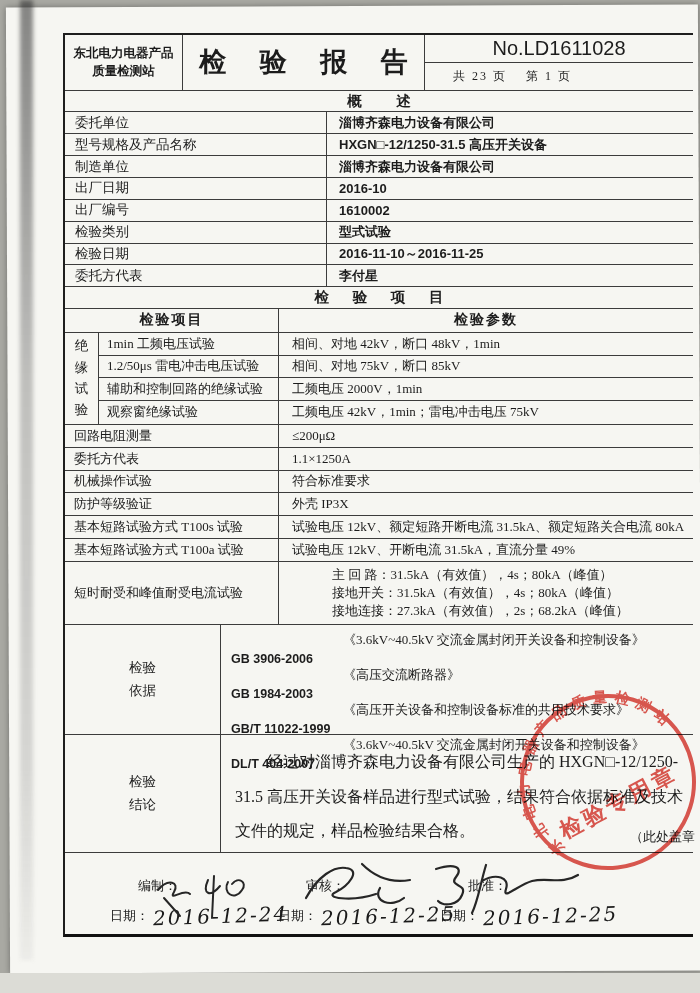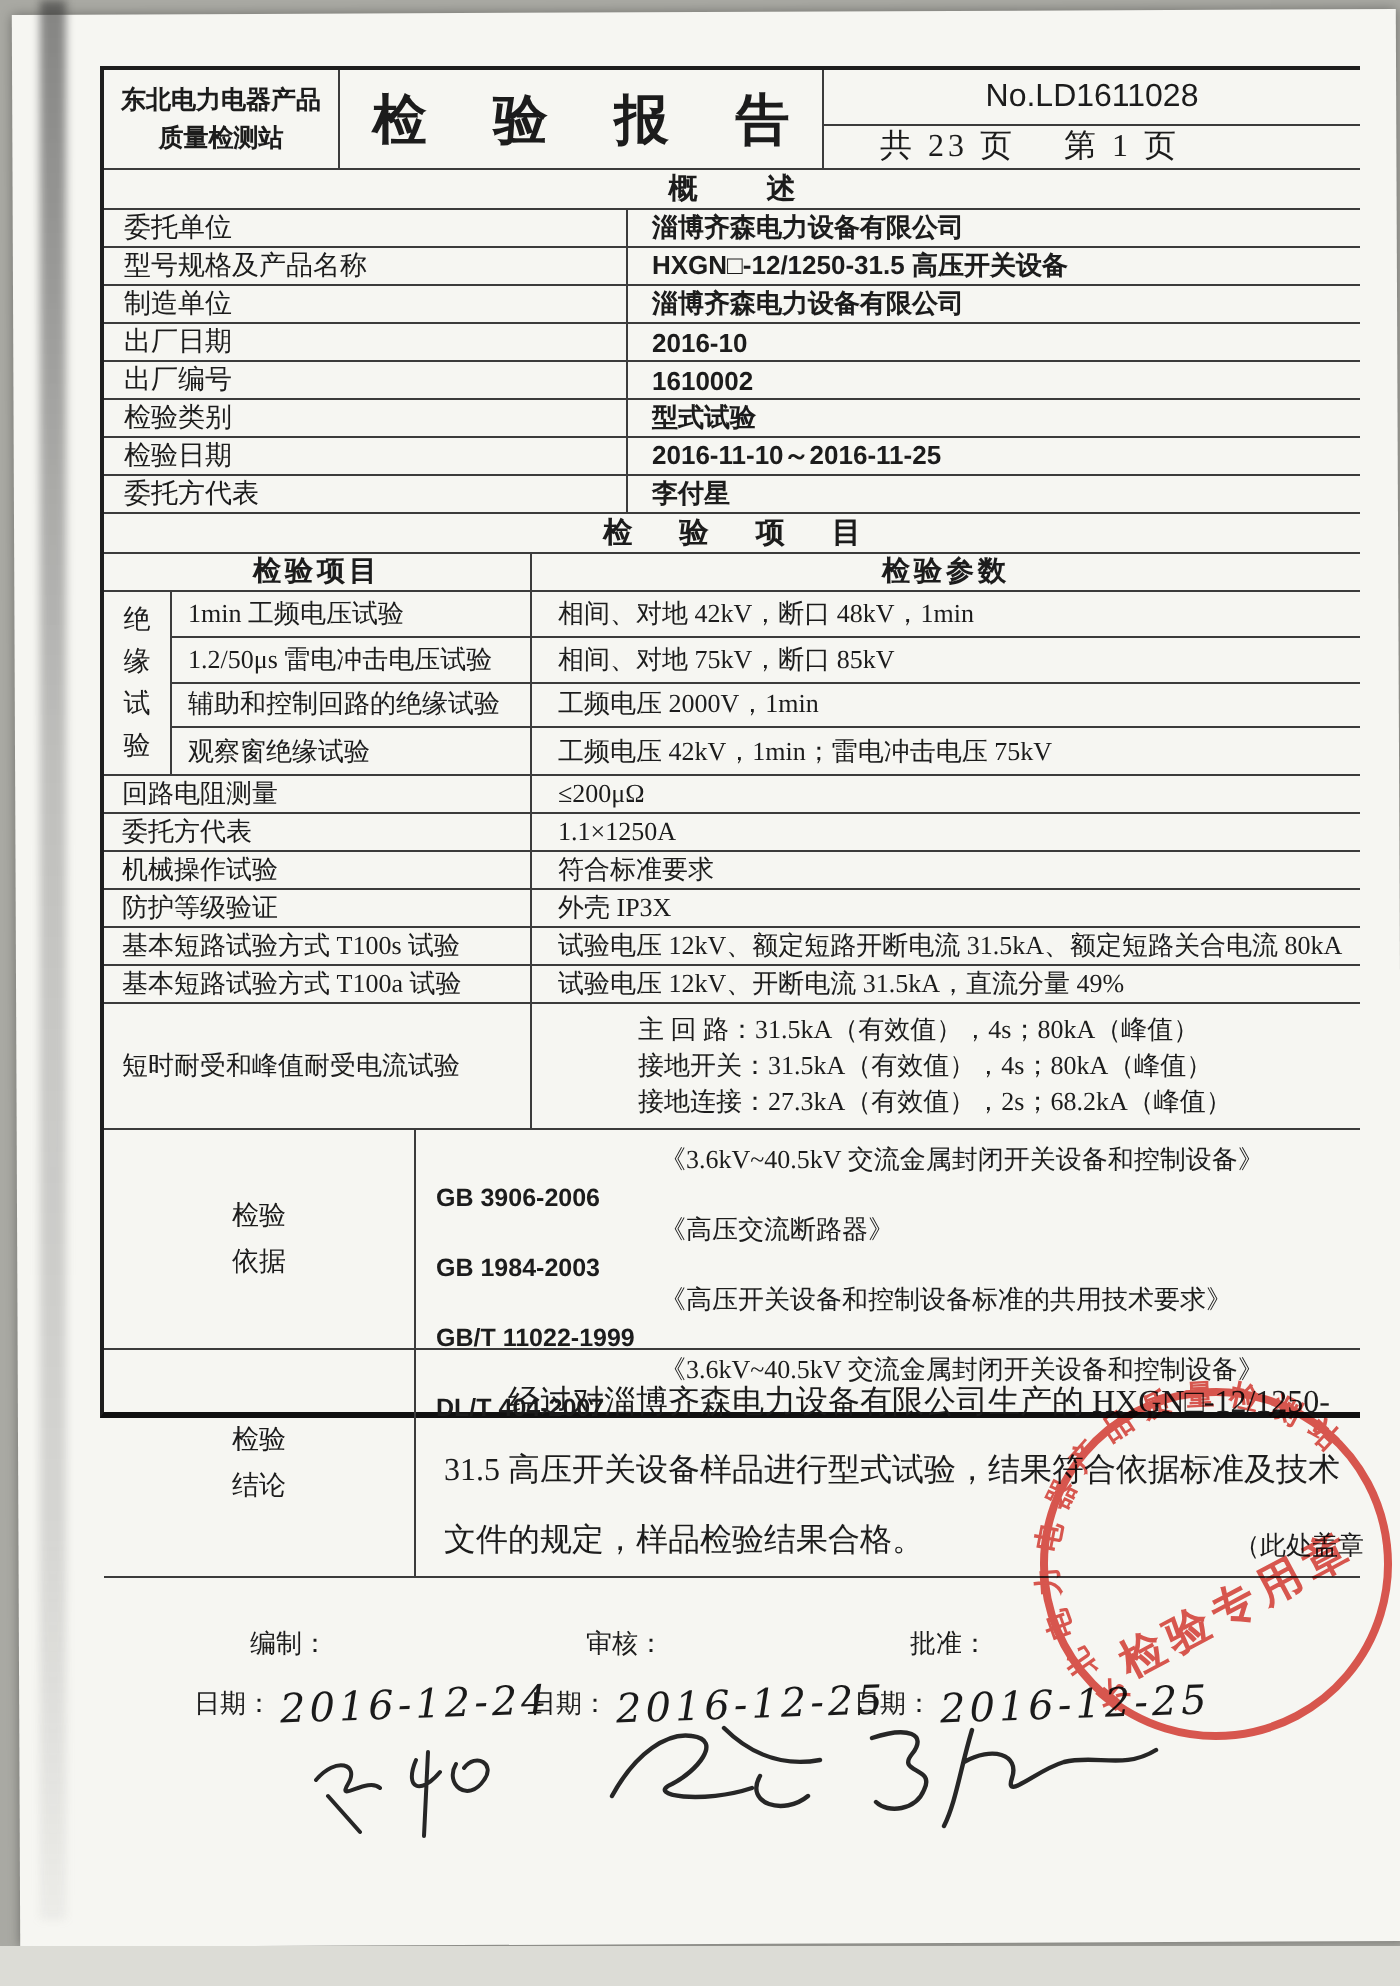--- a/index.html
+++ b/index.html
@@ -18,40 +18,40 @@
   .edge-shadow{
     position:absolute;left:20px;top:0;width:13px;height:960px;
     background:linear-gradient(180deg,rgba(40,40,40,.55),rgba(90,90,90,.35) 40%,rgba(120,120,120,.25) 80%,rgba(150,150,150,.1));
     filter:blur(2px);
   }
   .bottom-strip{
     position:absolute;left:0;bottom:0;width:700px;height:20px;background:#dcdcd6;
   }
 
   .tbl{
-    position:absolute;left:50px;top:33px;width:630px;height:676px;
+    position:absolute;left:63px;top:33px;width:630px;height:904px;
     border-left:2px solid #1e1e1e;border-top:2px solid #1e1e1e;border-bottom:3px solid #111;
     box-sizing:border-box;background:transparent;
     display:flex;flex-direction:column;
   }
   .tbl *{box-sizing:border-box;}
   .rborder{border-right:1px solid #3c3c3c;}
   .bborder{border-bottom:1px solid #3c3c3c;}
 
   
   .hdr{display:flex;height:56px;}
   .hdr-org{width:118px;display:flex;flex-direction:column;justify-content:center;align-items:center;
     font-size:12.5px;font-weight:700;line-height:1.5;}
   .hdr-title{width:242px;display:flex;align-items:center;justify-content:center;
     font-family:"Liberation Sans","DejaVu Sans",sans-serif;
     font-size:27px;font-weight:700;letter-spacing:13px;text-indent:13px;}
   .hdr-no{flex:1;display:flex;flex-direction:column;}
   .hdr-no-top{height:28px;display:flex;align-items:center;justify-content:center;
-    font-family:"Liberation Sans","DejaVu Sans",sans-serif;font-size:16px;font-weight:500;}
-  .hdr-no-bot{flex:1;display:flex;align-items:center;padding-left:28px;font-size:16px;
+    font-family:"Liberation Sans","DejaVu Sans",sans-serif;font-size:20px;font-weight:500;}
+  .hdr-no-bot{flex:1;display:flex;align-items:center;padding-left:28px;font-size:12px;
     letter-spacing:2px;white-space:nowrap;overflow:hidden;}
 
   .banner{height:22px;display:flex;align-items:center;justify-content:center;
     font-size:14.5px;font-weight:700;letter-spacing:10px;text-indent:10px;}
 
   .ovrow{height:22px;display:flex;}
   .ovrow .lbl{width:262px;padding-left:10px;display:flex;align-items:center;font-size:13.5px;}
   .ovrow .val{flex:1;padding-left:12px;display:flex;align-items:center;
     font-family:"Liberation Sans","DejaVu Sans",sans-serif;font-size:13px;font-weight:600;}
 

